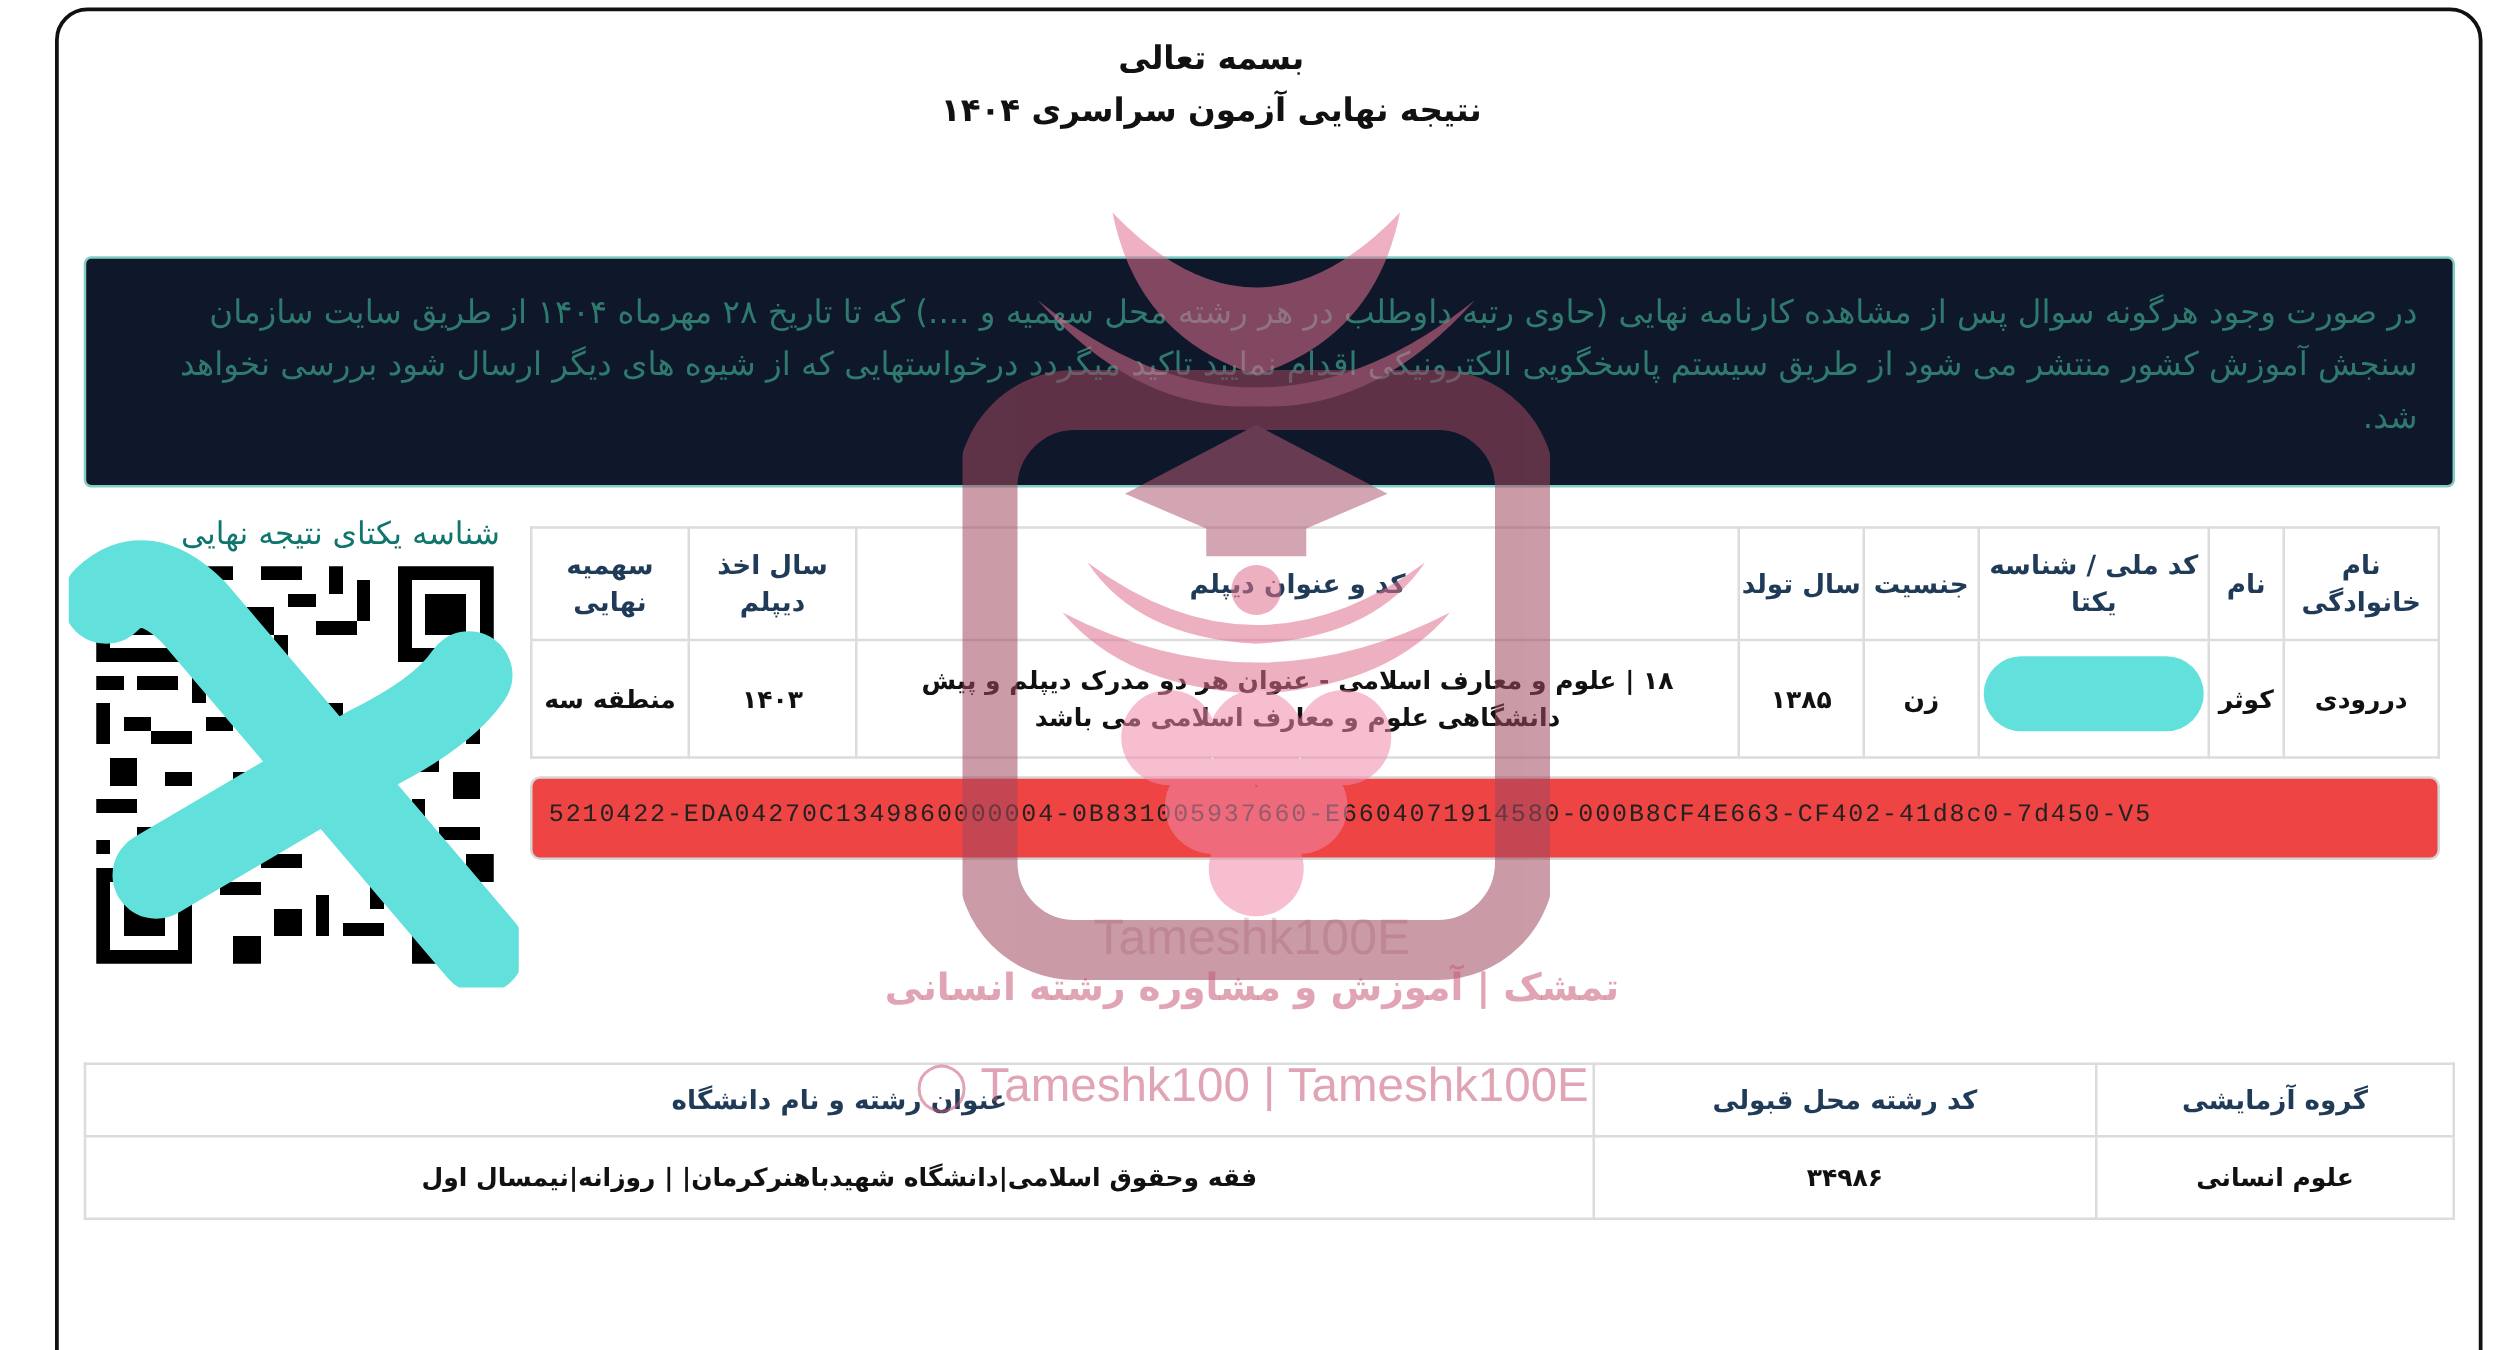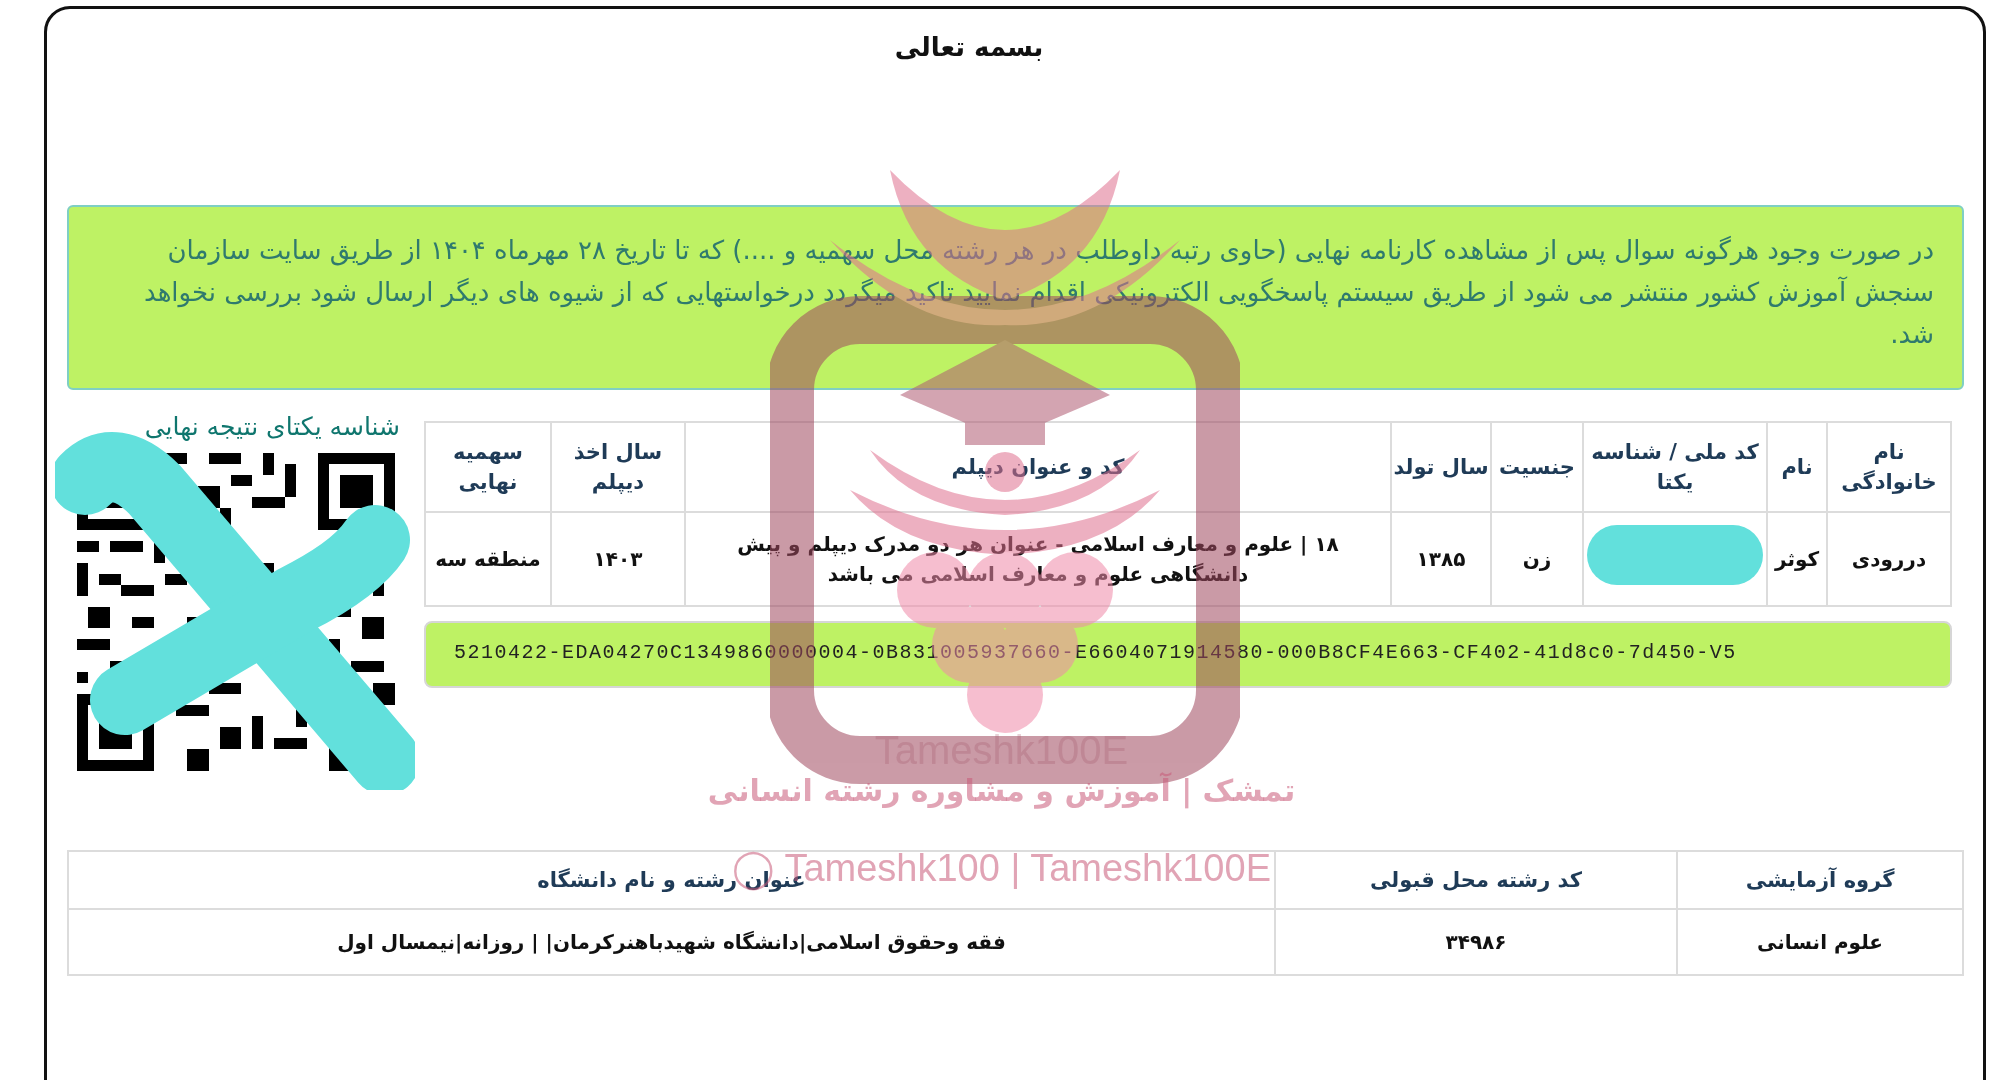--- a/index.html
+++ b/index.html
@@ -3,35 +3,35 @@
 <meta charset="utf-8">
 <style>
   html, body { margin:0; padding:0; background:#ffffff; }
   body { width:2003px; height:1080px; position:relative; overflow:hidden;
          font-family:"DejaVu Sans", sans-serif; color:#111; }
   .page { position:absolute; left:44px; top:6px; width:1942px; height:1100px;
           border:3px solid #111; border-radius:26px; box-sizing:border-box; background:#fff; }
   .header { position:absolute; left:0; width:1938px; top:26px; text-align:center; direction:rtl; }
   .header div { font-weight:bold; font-size:26px; line-height:42px; color:#111; }
   .notice { position:absolute; left:67px; top:205px; width:1897px; height:185px; box-sizing:border-box;
-            border:2px solid #7fcfc4; border-radius:6px; background:#bef264;
+            border:2px solid #7fcfc4; border-radius:6px; background:#0f172a;
             direction:rtl; text-align:right; padding:22px 28px; color:#2f7a6e;
             font-size:26px; line-height:42px; }
   table { border-collapse:collapse; position:absolute; direction:rtl; background:#fff; }
   td, th { border:2px solid #dcdcdc; text-align:center; vertical-align:middle; }
   th { color:#1f3b57; font-weight:bold; font-size:21px; line-height:30px; }
   td { color:#111; font-weight:bold; font-size:20px; line-height:30px; }
   .info { left:424px; top:421px; width:1528px; }
   .info th { height:86px; }
   .info td { height:90px; }
   .redact-pill { display:inline-block; width:176px; height:60px; background:#62e0dc; border-radius:30px; }
   .codebox { position:absolute; left:424px; top:621px; width:1528px; height:67px; box-sizing:border-box;
-             border:2px solid #d6d6d6; border-radius:8px; background:#bef264;
+             border:2px solid #d6d6d6; border-radius:8px; background:#ef4444;
              font-family:"Liberation Mono", monospace; font-size:20px; letter-spacing:1.5px;
-             color:#222; padding:18px 28px; direction:ltr; }
+             color:#222; padding:18px 13px; direction:ltr; }
   .qr-label { position:absolute; left:100px; top:412px; width:300px; direction:rtl;
               font-size:25px; color:#0f766e; }
   .qr { position:absolute; left:77px; top:453px; width:318px; height:318px; }
   .qr-redact { position:absolute; left:55px; top:430px; width:360px; height:360px; }
   .result { left:67px; top:850px; width:1897px; }
   .result th { height:54px;margin-left:12px; }
   .result td { height:62px; }
   .watermark { position:absolute; left:0; top:0; width:2003px; height:1080px; pointer-events:none; }
   .wm-text1 { position:absolute; left:0; width:2003px; top:773px; text-align:center; direction:rtl;
               font-size:30px; font-weight:bold; color:rgba(200,90,120,0.55); }
@@ -40,20 +40,21 @@
   .wm-text3 { position:absolute; left:0; width:2003px; top:728px; text-align:center; direction:ltr;
               font-family:"Liberation Sans", sans-serif; font-size:40px; color:rgba(160,80,100,0.25); }
 </style>
 </head>
 <body>
 
 <div class="page"></div>
 
 <div class="header">
   <div>بسمه تعالی</div>
+  <div>نتیجه نهایی آزمون سراسری ۱۴۰۴</div>
 </div>
 
 <div class="notice">در صورت وجود هرگونه سوال پس از مشاهده کارنامه نهایی (حاوی رتبه داوطلب در هر رشته محل سهمیه و ....) که تا تاریخ ۲۸ مهرماه ۱۴۰۴ از طریق سایت سازمان سنجش آموزش کشور منتشر می شود از طریق سیستم پاسخگویی الکترونیکی اقدام نمایید تاکید میگردد درخواستهایی که از شیوه های دیگر ارسال شود بررسی نخواهد شد.</div>
 
 <div class="qr-label">شناسه یکتای نتیجه نهایی</div>
 <svg class="qr" viewBox="0 0 29 29" shape-rendering="crispEdges">
   <rect width="29" height="29" fill="#fff"></rect>
   <g fill="#000">
     <rect x="0" y="0" width="7" height="7"></rect>
       <rect x="1" y="1" width="5" height="5" fill="#fff"></rect>

